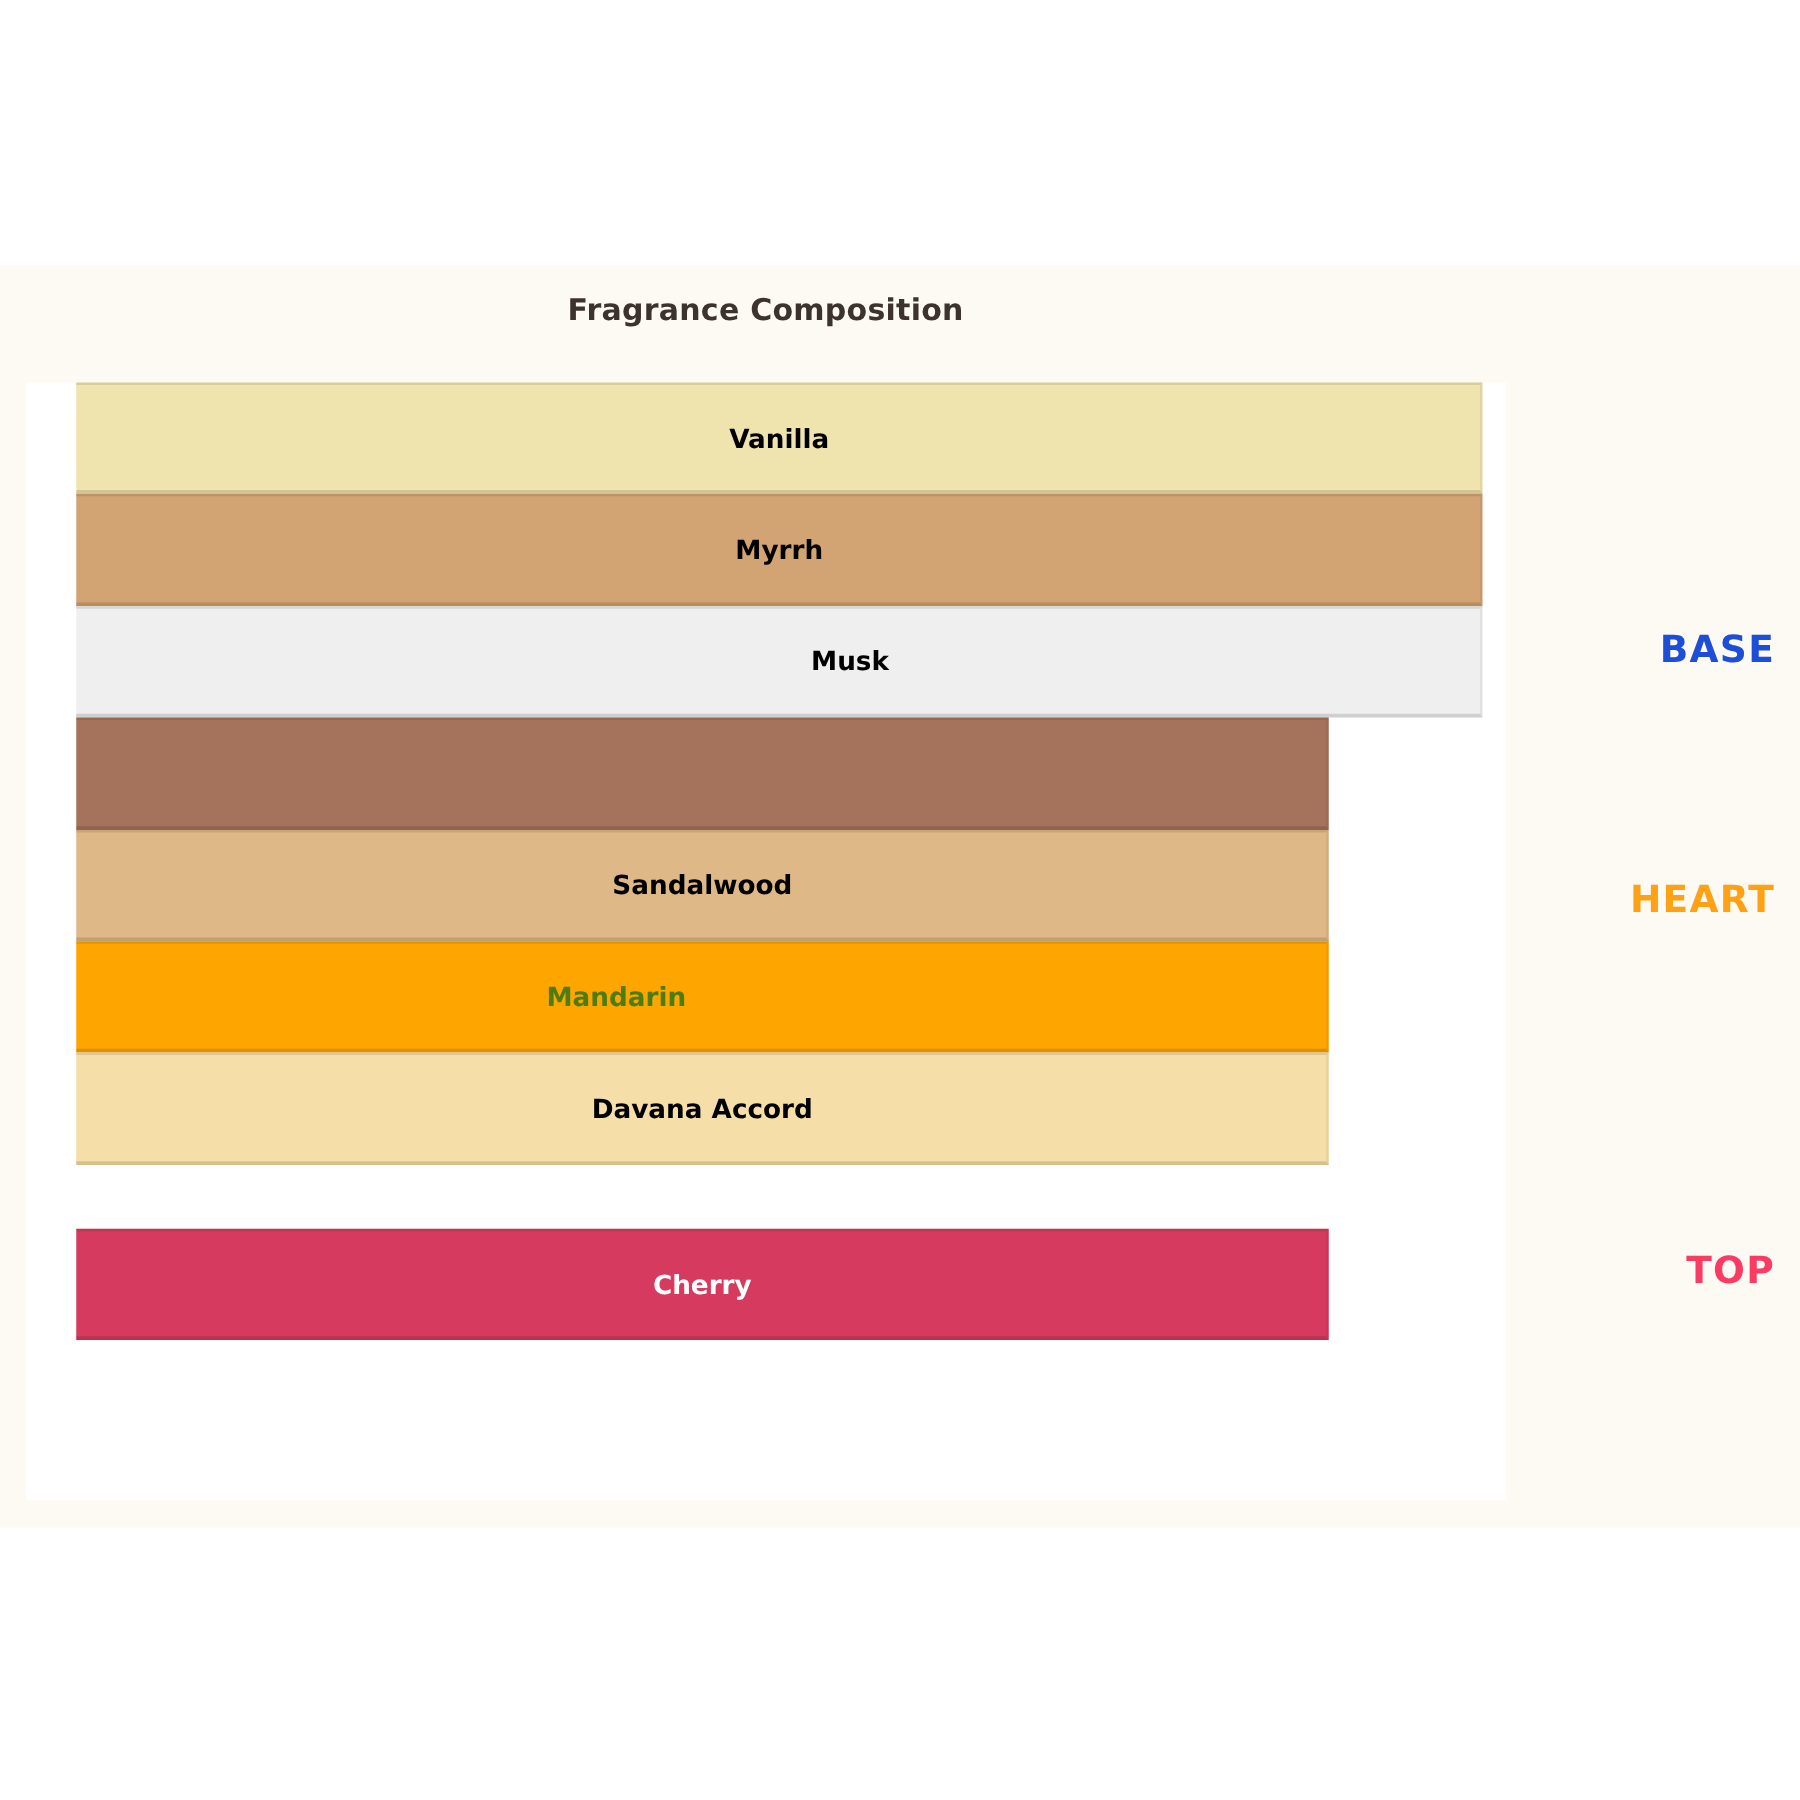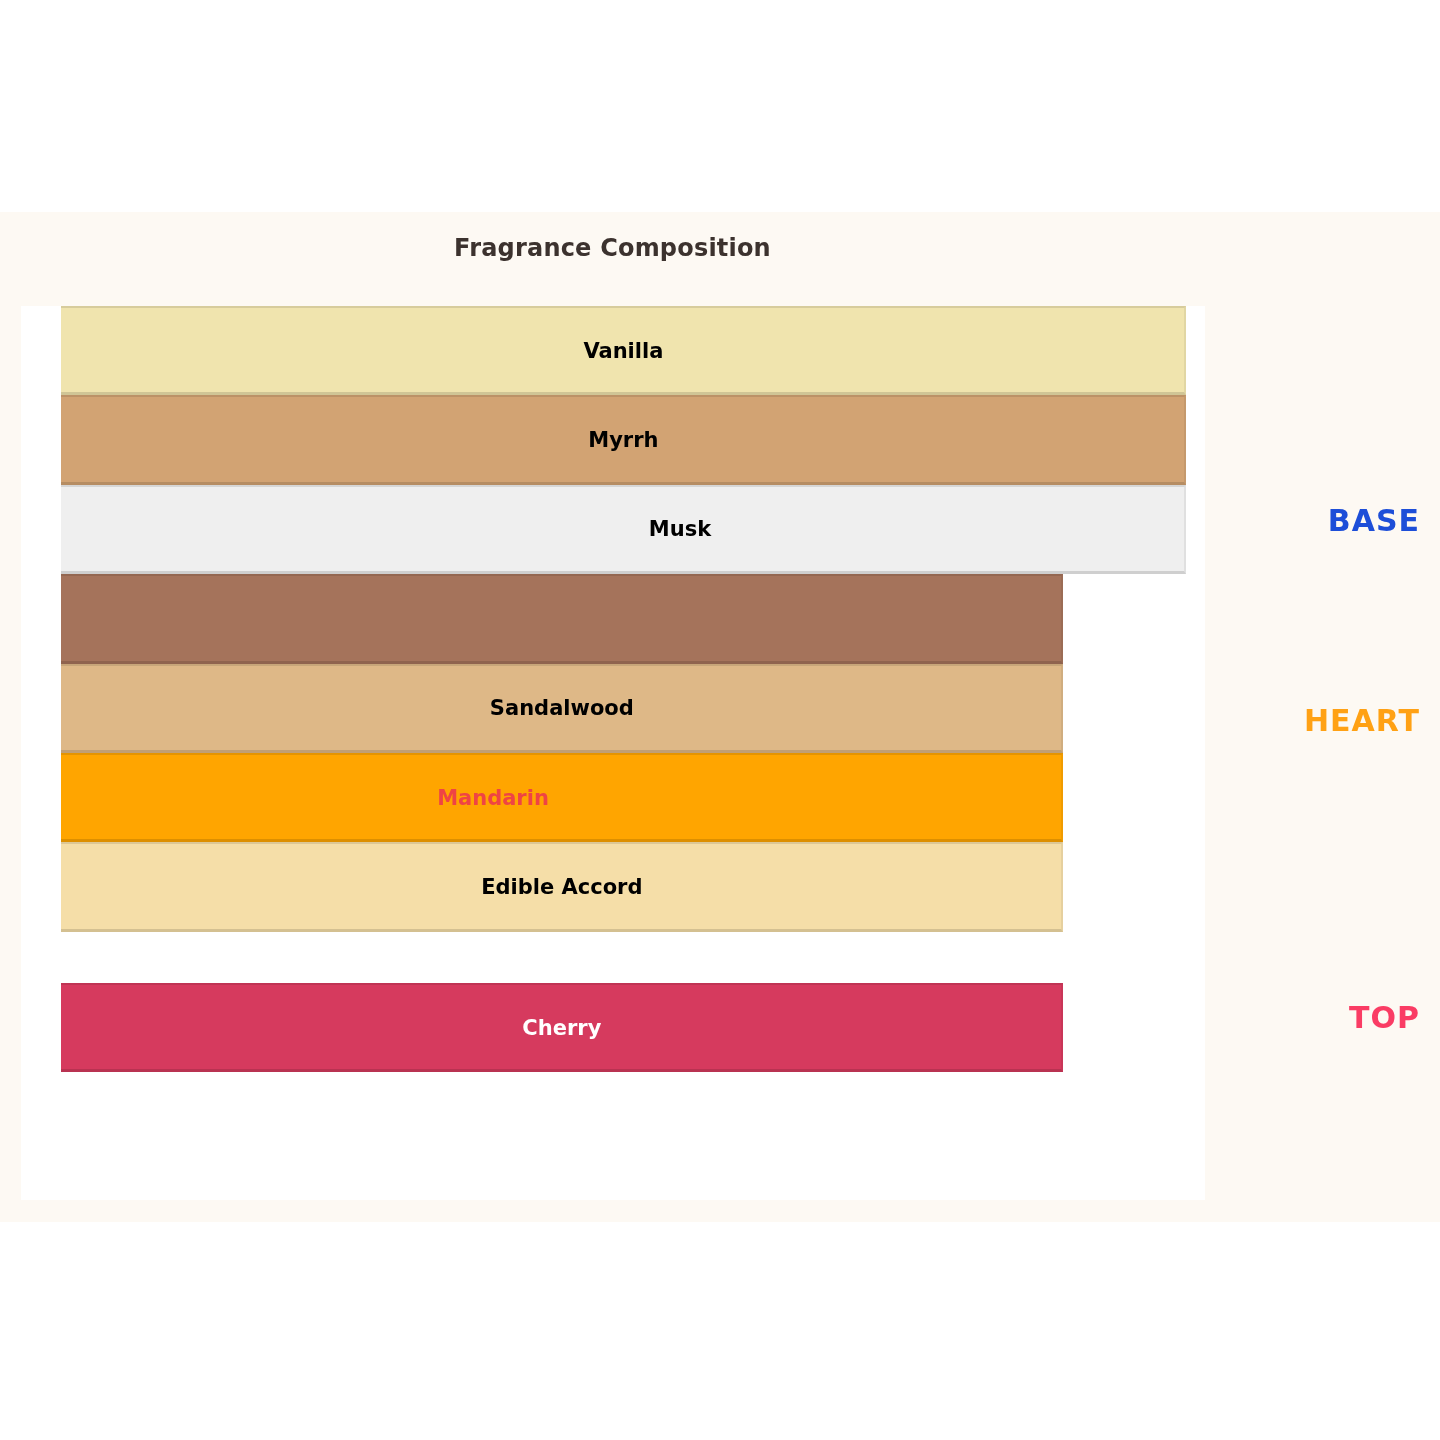--- a/index.html
+++ b/index.html
@@ -129,25 +129,25 @@
         </div>
         <div class="bar-row" style="top: 268.2px; height: 89.4px;">
           <div class="bar" style="width: 1001.66px; background: rgb(165, 115, 91);"></div>
         </div>
         <div class="bar-row" style="top: 357.6px; height: 89.4px;">
           <div class="bar" style="width: 1001.66px; background: rgb(222, 184, 135);"></div>
           <div class="bar-label" style="width: 1001.66px; color: rgb(0, 0, 0);">Sandalwood</div>
         </div>
         <div class="bar-row" style="top: 447px; height: 89.4px;">
           <div class="bar" style="width: 1001.66px; background: rgb(255, 165, 0);"></div>
-          <div class="bar-label" style="width: 864px; color: #ef4444;">Mandarin</div>
+          <div class="bar-label" style="width: 864px; color: #4d7c0f;">Mandarin</div>
         </div>
         <div class="bar-row" style="top: 536.4px; height: 89.4px;">
           <div class="bar" style="width: 1001.66px; background: rgb(245, 222, 168);"></div>
-          <div class="bar-label" style="width: 1001.66px; color: rgb(0, 0, 0);">Edible Accord</div>
+          <div class="bar-label" style="width: 1001.66px; color: rgb(0, 0, 0);">Davana Accord</div>
         </div>
         <div class="bar-row" style="top: 677px; height: 89.4px;">
           <div class="bar" style="width: 1001.66px; background: rgb(214, 58, 94);"></div>
           <div class="bar-label" style="width: 1001.66px; color: rgb(255, 255, 255);">Cherry</div>
         </div>
       </div>
   </div>
 
   <div id="stage-labels">
       <div class="stage-label" style="top: 308px; color: #1d4ed8;">BASE</div>

